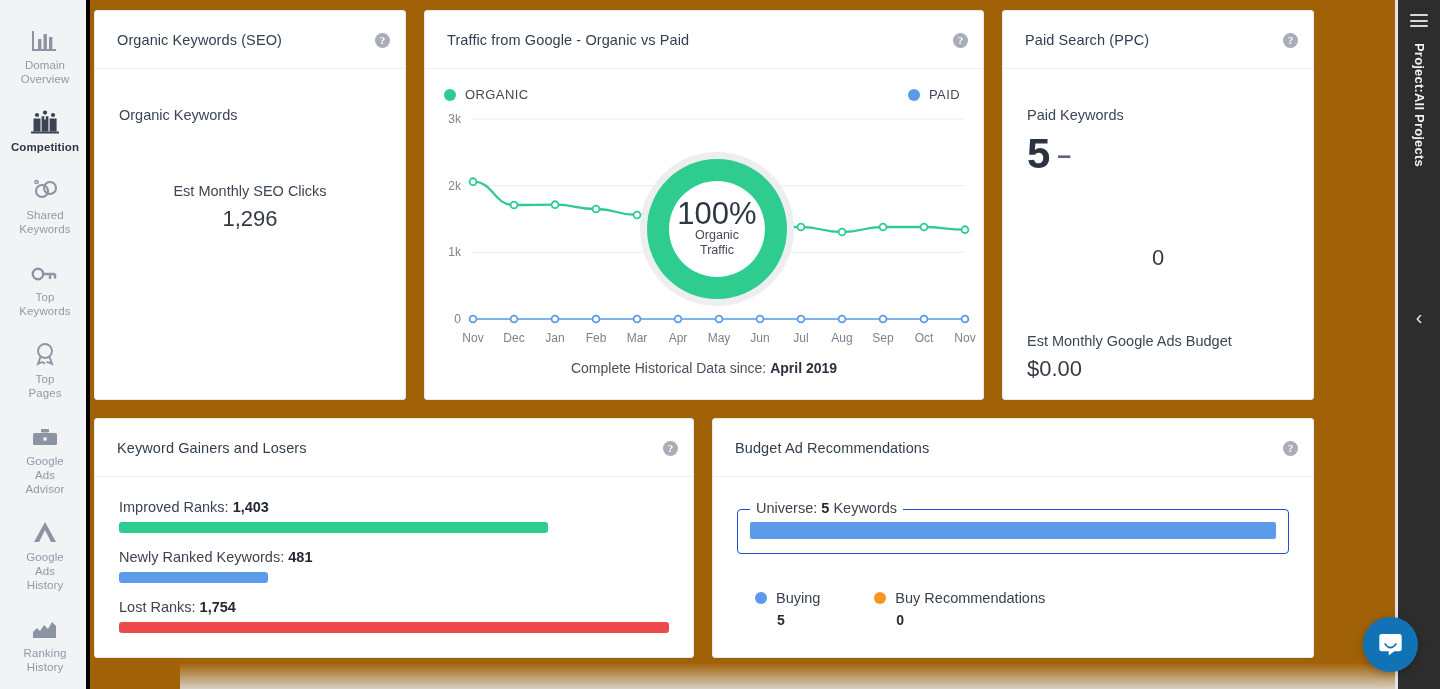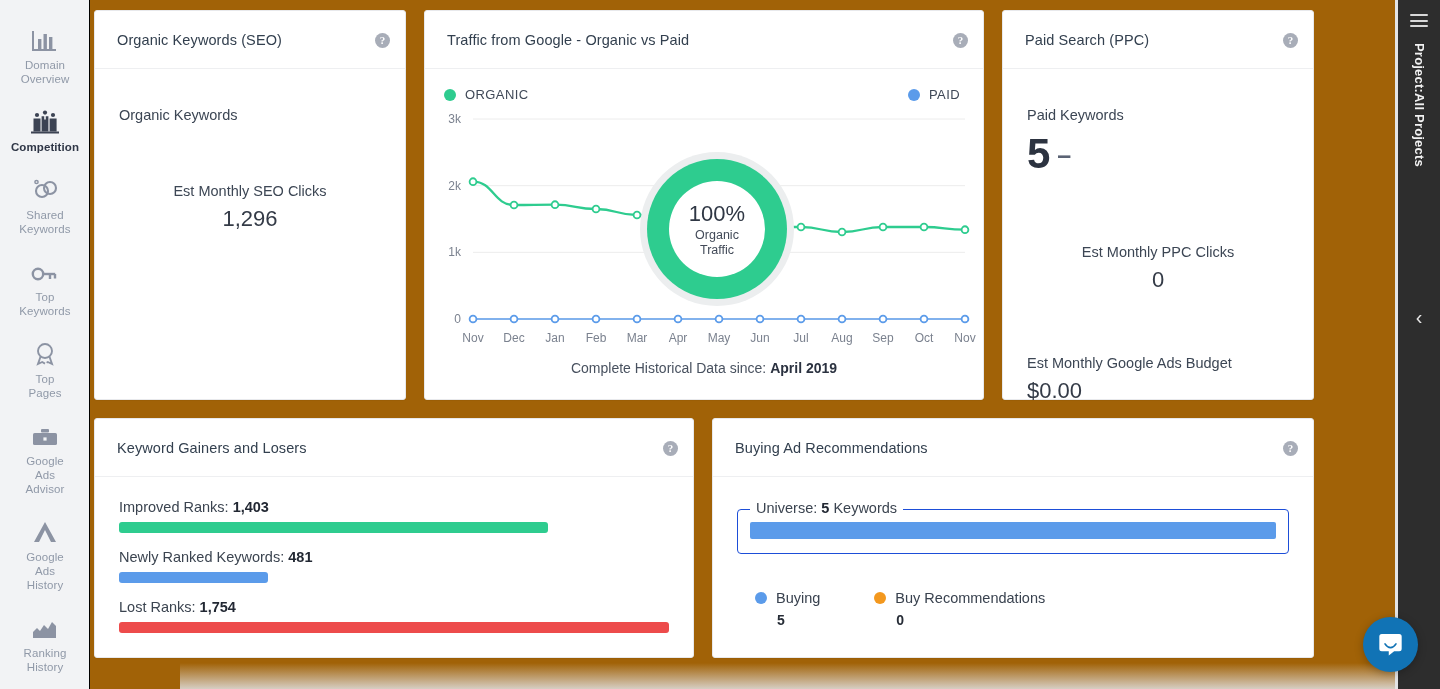--- a/index.html
+++ b/index.html
@@ -9,21 +9,21 @@
     background: #f1f2f4;
     font-family: "Liberation Sans", sans-serif;
     -webkit-font-smoothing: antialiased;
   }
   .app { position: relative; width: 1440px; height: 689px; display: flex; }
 
   
   .left-nav {
     width: 90px; height: 689px;
     background: #f2f3f5;
-    border-right: 1px solid #000000;
+    border-right: 4px solid #000000;
     flex: 0 0 90px;
     padding-top: 14px;
     overflow: hidden;
   }
   .nav-item {
     width: 90px;
     display: flex; flex-direction: column; align-items: center;
     padding: 8px 4px 10px;
     cursor: pointer;
     user-select: none;
@@ -97,21 +97,21 @@
   .plot { position: absolute; left: 0; top: 42px; width: 558px; height: 250px; }
   .hist-note { position: absolute; bottom: 23px; width: 100%; text-align: center; font-size: 14px; color: #48515f; }
   .hist-note b { color: #2b3240; }
 
   
   .donut { position: absolute; left: 215px; top: 83px; width: 154px; height: 154px; }
   .donut .halo { position: absolute; inset: 0; border-radius: 50%; background: #eceeef; }
   .donut .ring { position: absolute; left: 7px; top: 7px; width: 140px; height: 140px; border-radius: 50%; }
   .donut .hole { position: absolute; left: 29px; top: 29px; width: 96px; height: 96px; border-radius: 50%; background: #fff;
                  display: flex; flex-direction: column; align-items: center; justify-content: center; }
-  .donut-pct { font-size: 22px; color: #2f3744; line-height: 28px; }
+  .donut-pct { font-size: 31px; color: #2f3744; line-height: 28px; }
   .donut-cap { font-size: 12.5px; color: #424a58; line-height: 15px; text-align: center; }
 
   
   .bars-card { width: 600px; height: 240px; }
   .bar-row { margin-bottom: 16px; }
   .bar-row:last-child { margin-bottom: 0; }
   .bar-label { font-size: 14.5px; color: #3b4450; margin-bottom: 7px; }
   .bar-label b { color: #222833; }
   .bar-track { height: 11px; border-radius: 3px; background: transparent; }
   .bar-fill { height: 11px; border-radius: 3px; }
@@ -397,21 +397,20 @@
         </div>
         <div class="card-body">
           <div class="kpi-block b1">
             <div class="kpi-label">Paid Keywords</div>
             <div class="kpi-big">
               <span>5</span>
               <span class="flat">–</span>
             </div>
           </div>
           <div class="kpi-block b2">
-            <div class="kpi-label">Est Monthly PPC Clicks</div>
             <div class="kpi-sub">0</div>
           </div>
           <div class="kpi-block b3">
             <div class="kpi-label">Est Monthly Google Ads Budget</div>
             <div class="kpi-sub">$0.00</div>
           </div>
         </div>
       </section>
     </div>
 
@@ -448,21 +447,21 @@
             </div>
             <div class="bar-track">
               <div class="bar-fill" id="bar2" style="width: 100%; background: rgb(237, 75, 75);"></div>
             </div>
           </div>
         </div>
       </section>
 
       <section class="card recs-card">
         <div class="card-head">
-          <span class="card-title">Buying Ad Recommendations</span>
+          <span class="card-title">Budget Ad Recommendations</span>
           <span class="help">?</span>
         </div>
         <div class="card-body">
           <div class="fieldset">
             <span class="fieldset-legend">
               <span>Universe:</span>
               <b>5</b>
               <span>Keywords</span>
             </span>
             <div class="uni-bar" id="unibar" style="width: 100%; background: rgb(91, 155, 234);"></div>

